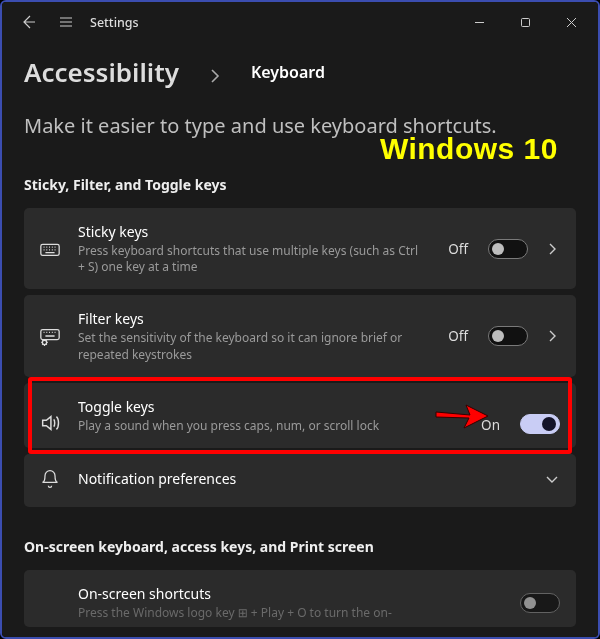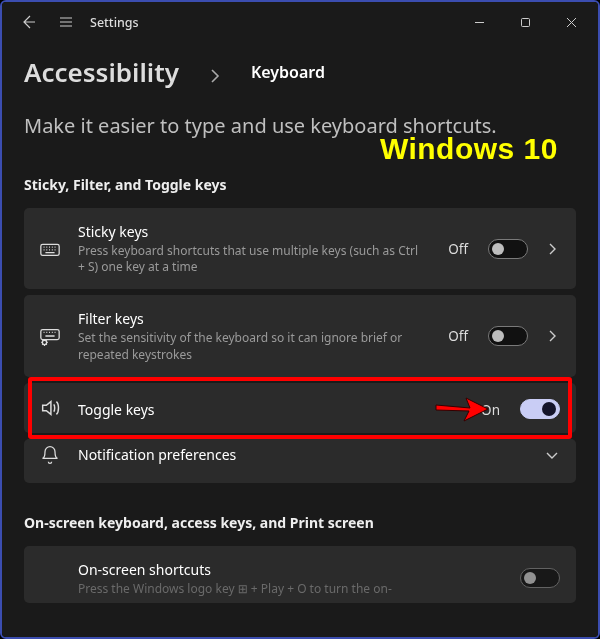--- a/index.html
+++ b/index.html
@@ -180,31 +180,32 @@
   <div class="card" style="position:relative;align-items:flex-end;">
     <div class="highlight-box"></div>
     <div class="card-icon">
       <svg width="22" height="22" viewBox="0 0 24 24" fill="none" stroke="currentColor" stroke-width="1.6">
           <path d="M4 9v6h4l5 4V5L8 9H4z" fill="none"></path>
           <path d="M16 8c1.5 1 1.5 7 0 8M19 5c3 2.5 3 11.5 0 14"></path>
         </svg>
     </div>
     <div class="card-text">
       <div class="card-title">Toggle keys</div>
+      <div class="card-desc">Play a sound when you press caps, num, or scroll lock</div>
     </div>
     <svg class="arrow-annot" width="56" height="34" viewBox="0 0 56 34">
       <path d="M2 14 L36 17 L32 7 L54 18 L30 30 L35 20 L2 19 Z" fill="#ff0000" stroke="#300" stroke-width="1"></path>
     </svg>
     <span class="card-state">On</span>
     <div class="toggle on">
         <div class="knob"></div>
       </div>
   </div>
 
-  <div class="card" style="padding-top:6px;padding-bottom:18px;">
+  <div class="card" style="padding-top:15px;padding-bottom:18px;">
     <div class="card-icon">
       <svg width="20" height="20" viewBox="0 0 24 24" fill="none" stroke="currentColor" stroke-width="1.5">
           <path d="M6 8a6 6 0 1112 0c0 7 3 8 3 8H3s3-1 3-8M10 20a2 2 0 004 0"></path>
         </svg>
     </div>
     <div class="card-text">
       <div class="card-title">Notification preferences</div>
     </div>
     <div class="chev">
       <svg width="14" height="14" viewBox="0 0 14 14" fill="none" stroke="currentColor" stroke-width="1.4">

